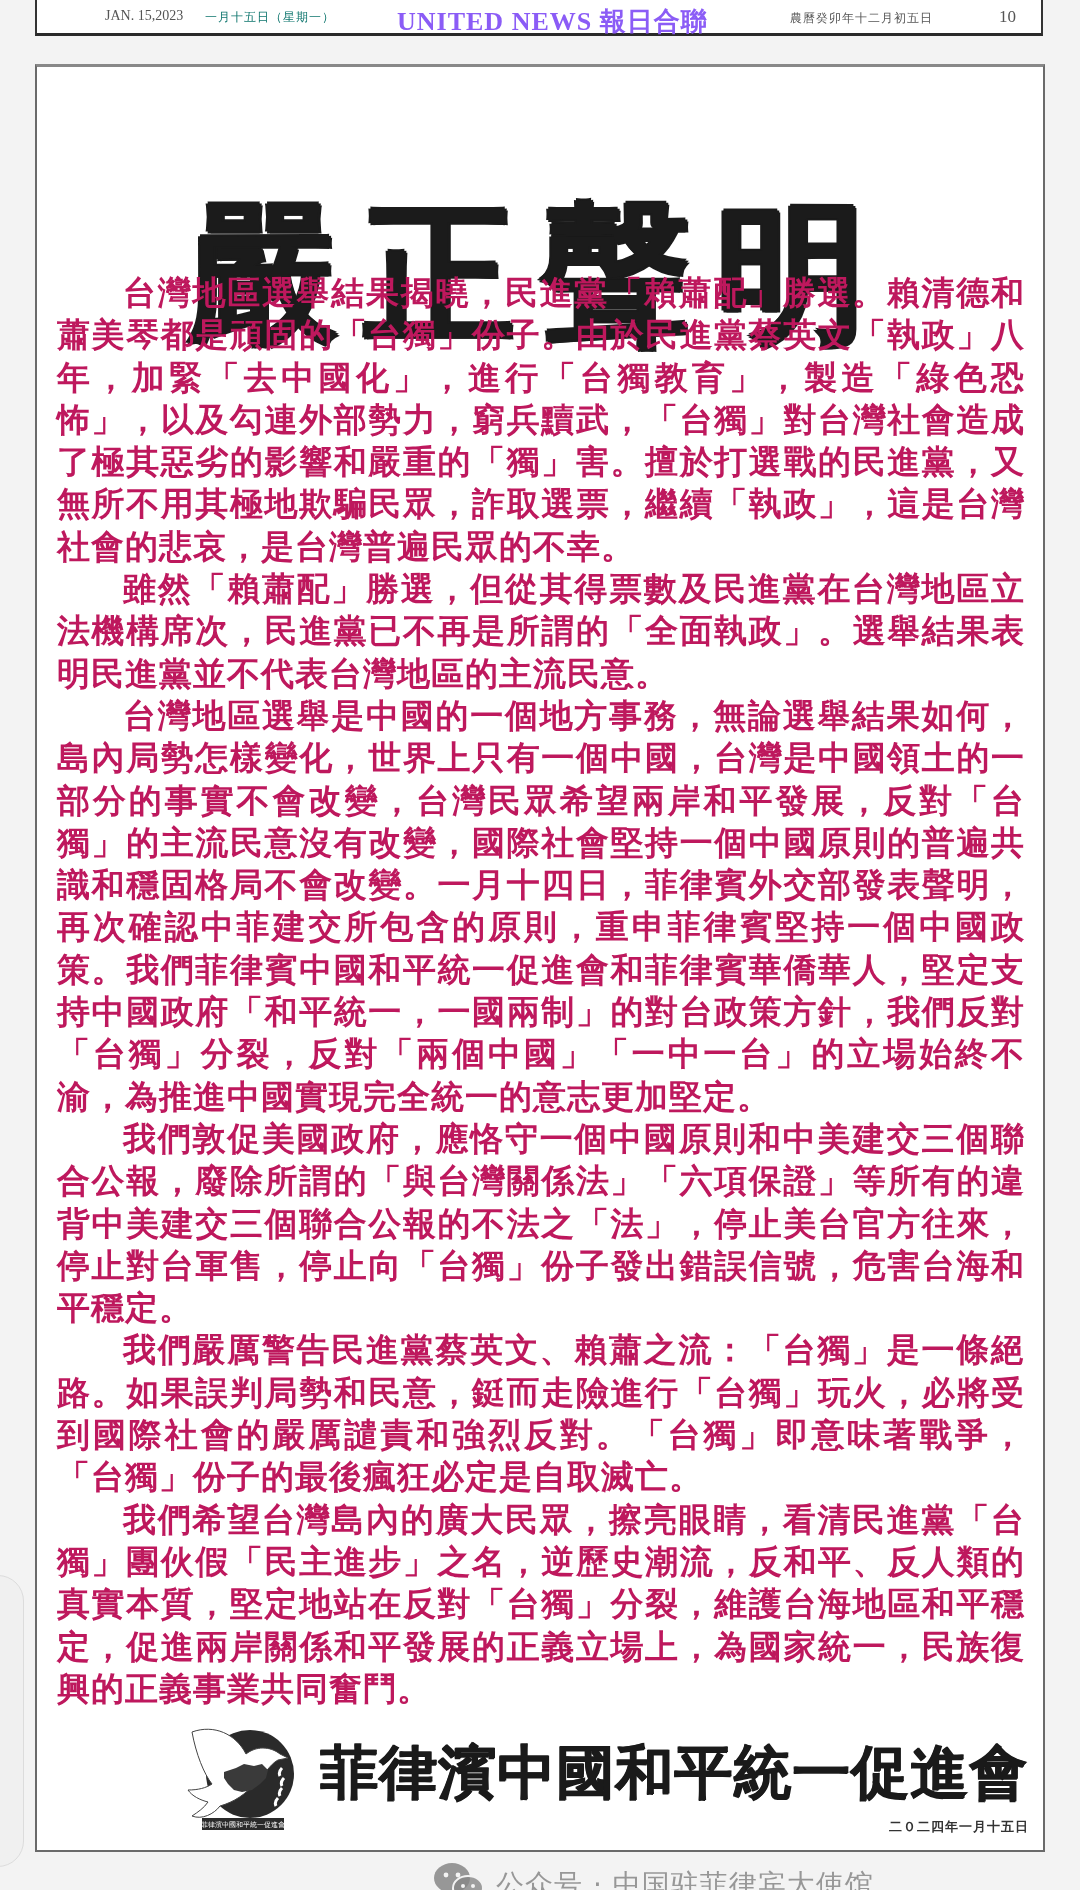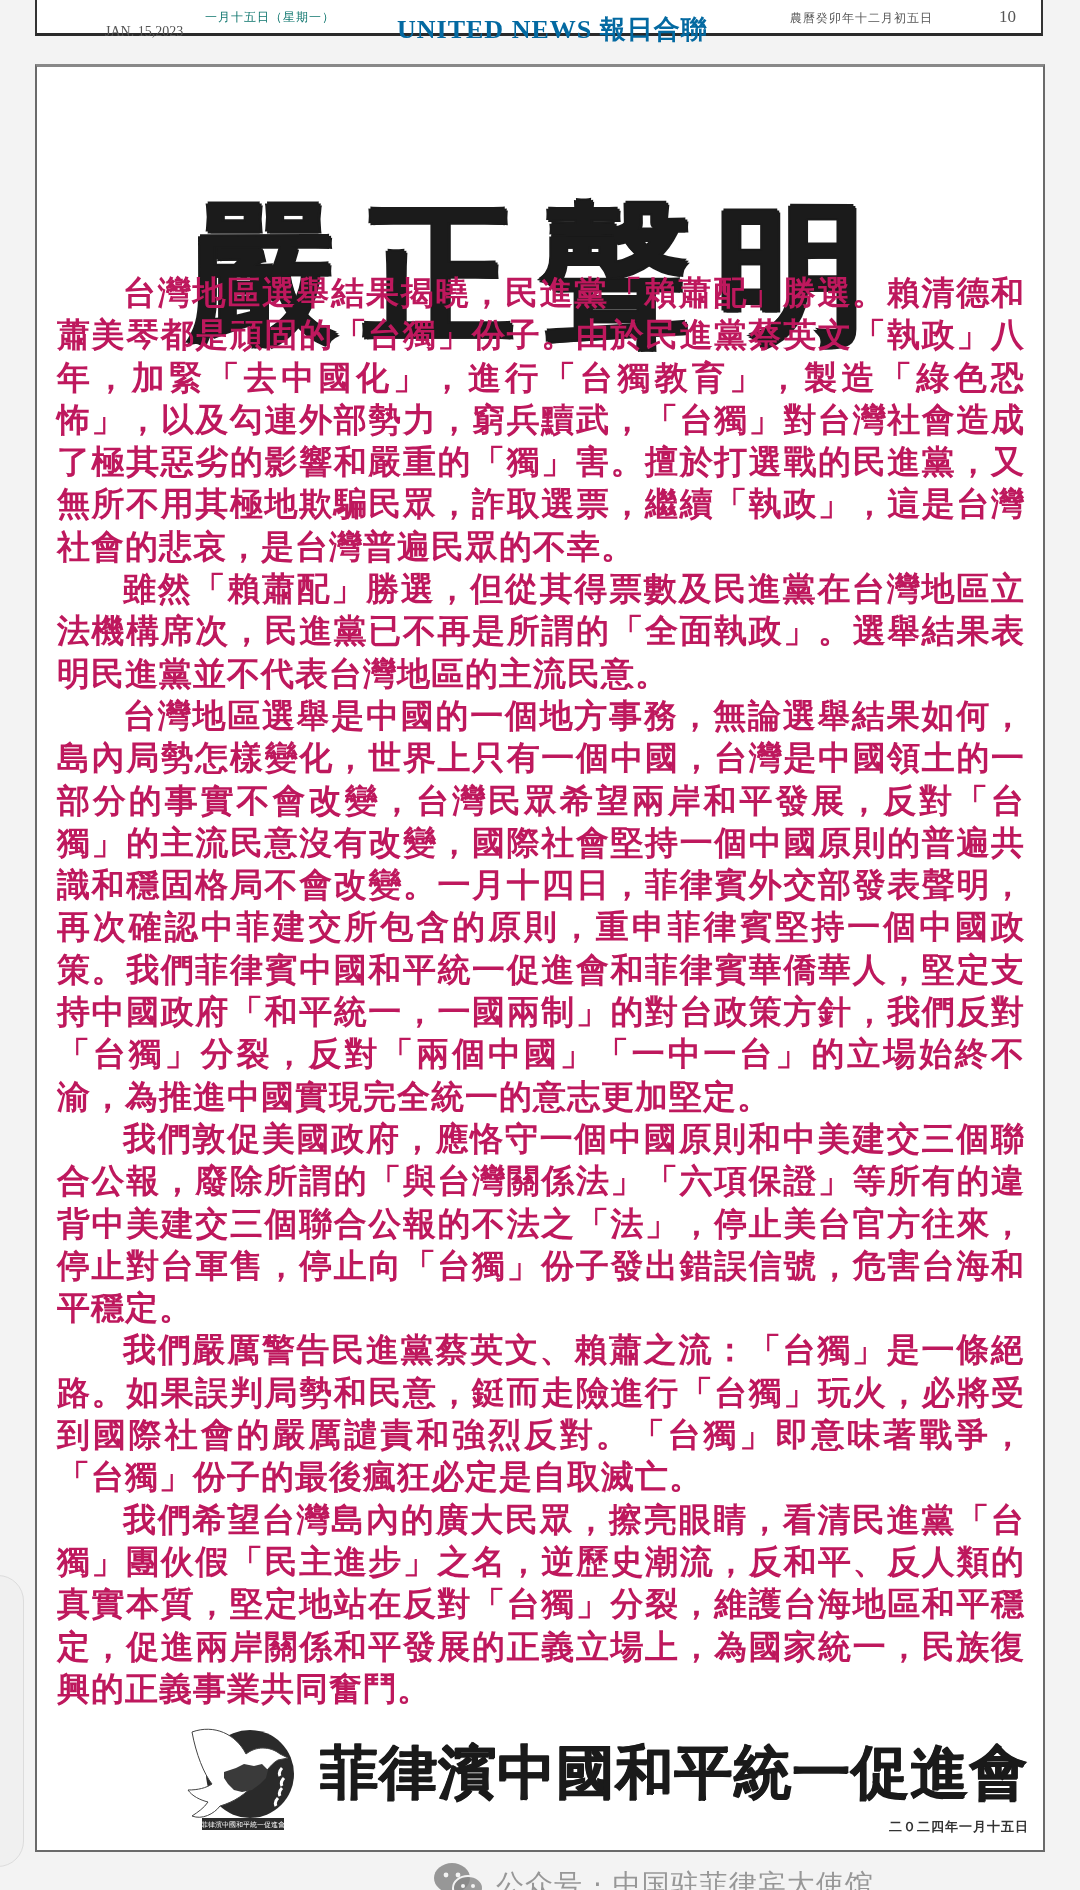--- a/index.html
+++ b/index.html
@@ -30,38 +30,37 @@
     box-sizing: border-box;
   }
   .mh-date-en {
     position: absolute;
     left: 68px;
     top: 8px;
     font-size: 14px;
     color: #555;
     font-family: "Liberation Serif", serif;
     letter-spacing: 0px;
-    margin-top: 16px;
   }
   .mh-date-cn {
     position: absolute;
     left: 168px;
     top: 9px;
     font-size: 12px;
     color: #0f766e;
     letter-spacing: 1px;
   }
   .mh-title {
     position: absolute;
     left: 360px;
-    top: 12px;
+    top: 4px;
     font-size: 26px;
     font-weight: bold;
     font-family: "Liberation Serif", serif;
-    color: #0369a1;
+    color: #8b5cf6;
     letter-spacing: 1px;
     white-space: nowrap;
   }
   .mh-lunar {
     position: absolute;
     left: 753px;
     top: 10px;
     font-size: 12px;
     color: #555;
     letter-spacing: 1px;

